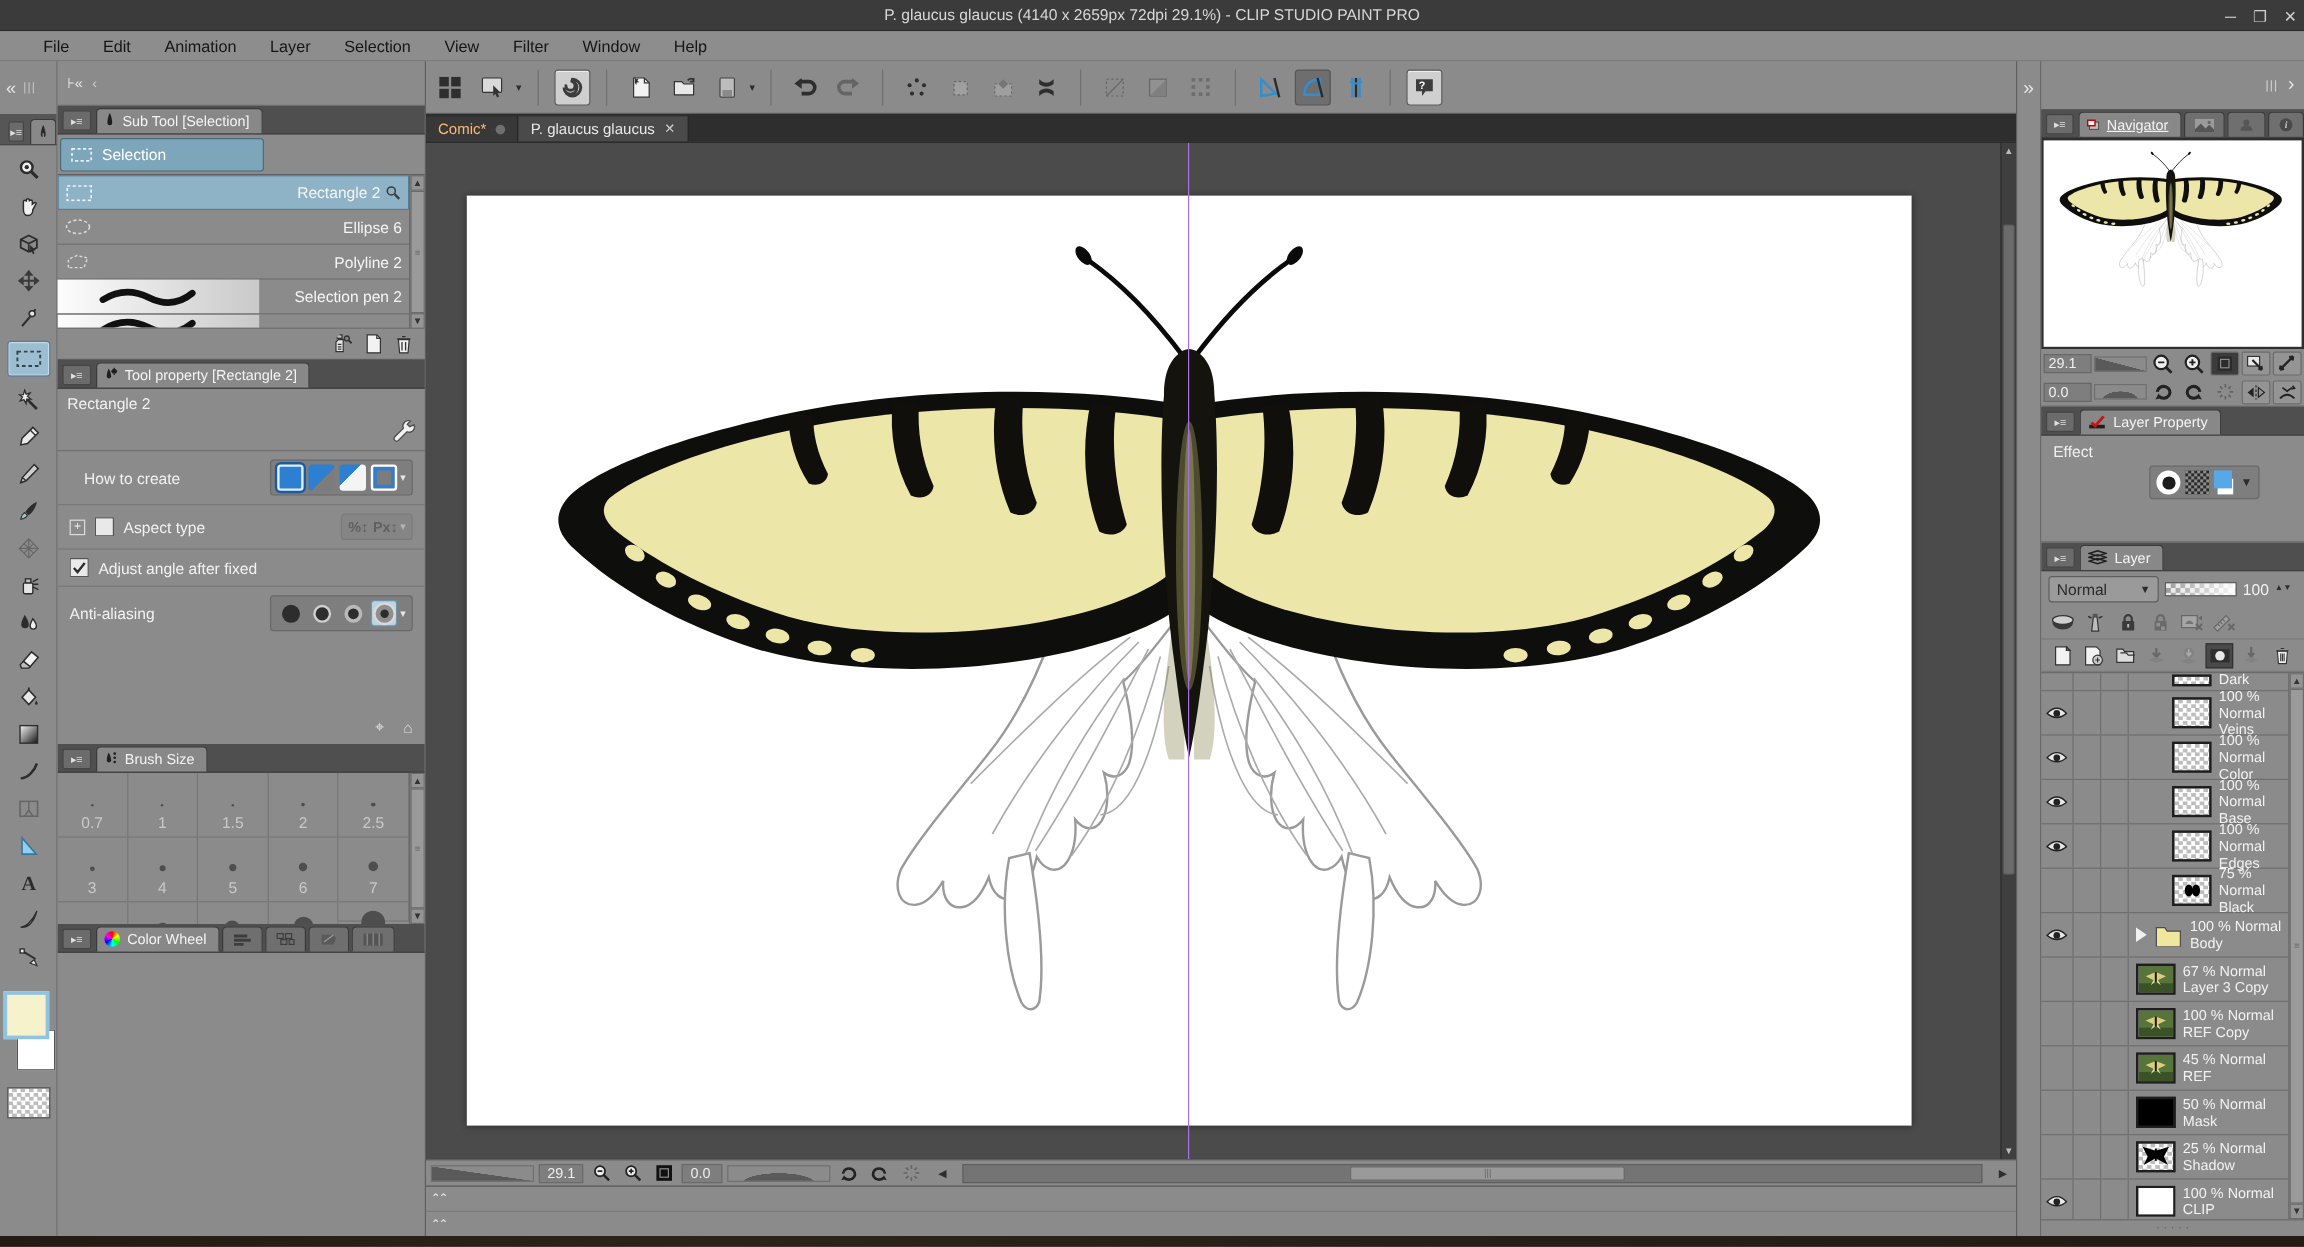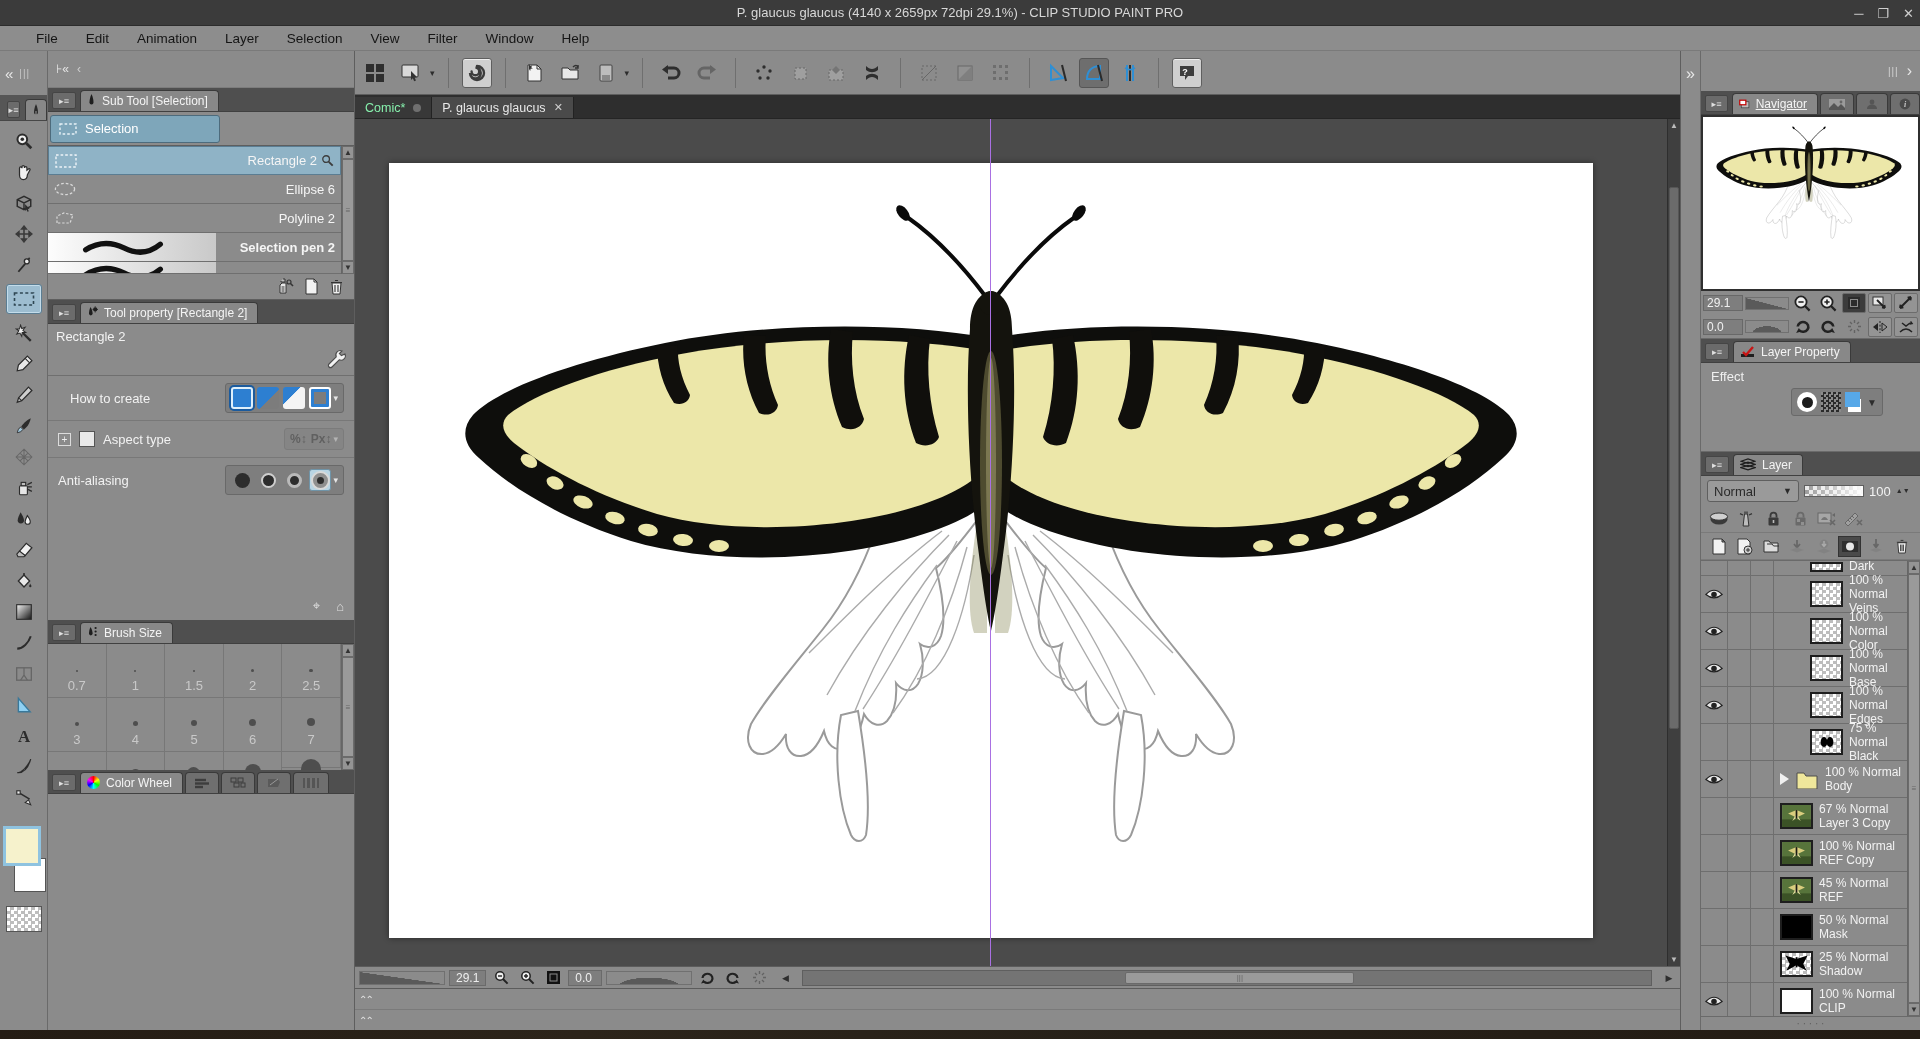--- a/index.html
+++ b/index.html
@@ -72,21 +72,21 @@
   #sv-box{position:absolute;left:92px;top:58px;width:100px;height:98px;border:1px solid #555;
     background:linear-gradient(to top,#000,rgba(0,0,0,0)),linear-gradient(to right,#fff,#d9c400);}
   #hue-marker{position:absolute;left:135px;top:22px;width:11px;height:16px;background:#ffe400;border:2px solid #fff;box-shadow:0 0 0 1px #333;}
   #sv-cursor{position:absolute;left:100px;top:52px;width:13px;height:13px;border:2px solid #fff;border-radius:50%;box-shadow:0 0 0 1px #333;}
   .rgb-row{position:absolute;right:10px;bottom:6px;display:flex;align-items:center;gap:6px;color:#f2f2f2;font-size:14px;}
   .rgb-chip{width:12px;height:12px;border:1px solid #333;}
   .checker-sm{background:repeating-conic-gradient(#bdbdbd 0% 25%,#ffffff 0% 50%) 0 0/7px 7px;}
   
   #center{position:absolute;left:355px;top:95px;width:1325px;height:935px;display:flex;flex-direction:column;background:#4b4b4b;}
   #doctabs{height:23px;background:#2e2e2e;display:flex;align-items:flex-end;flex:none;}
-  .dtab{height:21px;padding:0 10px;display:flex;align-items:center;gap:8px;font-size:12.5px;color:#86efac;background:#383838;border-right:1px solid #222;}
+  .dtab{height:21px;padding:0 10px;display:flex;align-items:center;gap:8px;font-size:12.5px;color:#fdba74;background:#383838;border-right:1px solid #222;}
   .dtab.active{background:#4a4a4a;color:#e8e8e8;}
   #viewport{position:relative;flex:1;overflow:hidden;background:#4b4b4b;border-top:1px solid #252525;}
   #page{position:absolute;left:34px;top:44px;width:1204px;height:775px;background:#fff;box-shadow:0 0 6px rgba(0,0,0,.45);}
   #guide-line{position:absolute;left:635px;top:0;width:1px;height:100%;background:#a970e2;}
   #vscroll{position:absolute;right:0;top:0;bottom:0;width:13px;background:#3f3f3f;border-left:1px solid #2e2e2e;}
   #vscroll .vthumb{position:absolute;left:1px;right:1px;top:8%;height:64%;background:#6b6b6b;border:1px solid #565656;border-radius:2px;}
   #vscroll .arr{position:absolute;left:0;right:0;height:13px;color:#bbb;font-size:8px;display:flex;align-items:center;justify-content:center;}
   #canvasbar{height:22px;background:#8b8b8b;border-top:1px solid #5c5c5c;display:flex;align-items:center;flex:none;gap:4px;padding-left:4px;}
   .wedge{width:86px;height:14px;background:linear-gradient(to top right,#5a5a5a 49%,transparent 50%);border:1px solid #707070;}
   .hill{width:86px;height:14px;background:radial-gradient(ellipse 60% 120% at 50% 120%,#5a5a5a 60%,transparent 61%);border:1px solid #707070;}
@@ -583,21 +583,21 @@
               <path d="M3 12 L3 5 L10 2 L19 4 L16 12 Z" fill="none" stroke="#d9d9d9" stroke-width="1.2" stroke-dasharray="2.4 1.8"></path>
             </svg>
           <span class="lbl">Polyline 2</span>
         </div>
         <div class="strow" style="padding:0;">
           <div style="width:168px;height:100%;background:linear-gradient(to right,#fdfdfd,#c9c9c9);display:flex;align-items:center;">
             <svg width="150" height="20" viewBox="0 0 90 22">
                 <use href="#ic-stroke"></use>
               </svg>
           </div>
-          <span class="lbl" style="padding-right:6px;font-weight:bold;">Selection pen 2</span>
+          <span class="lbl" style="padding-right:6px;">Selection pen 2</span>
         </div>
         <div style="height:12px;overflow:hidden;border-bottom:1px solid #6f6f6f;">
           <div style="width:168px;height:26px;background:linear-gradient(to right,#fdfdfd,#c9c9c9);">
             <svg width="150" height="20" viewBox="0 0 90 22">
                 <use href="#ic-stroke"></use>
               </svg>
           </div>
         </div>
       </div>
       <div class="mini-scroll">
@@ -657,20 +657,28 @@
     </div>
     <div class="tp-row">
       <span style="width:13px;height:13px;border:1px solid #dcdcdc;color:#eee;font-size:10px;line-height:11px;text-align:center;">+</span>
       <span class="chk"></span>
       <span>Aspect type</span>
       <div class="tp-ctrls dim45">
         <span style="color:#2e2e2e;font-size:12px;font-weight:bold;">%↕</span>
         <span style="color:#2e2e2e;font-size:12px;font-weight:bold;">Px↕</span>
         <span class="ddv" style="color:#e6e6e6;">▾</span>
       </div>
+    </div>
+    <div class="tp-row" style="border-bottom:1px solid #787878;">
+      <span class="chk">
+        <svg width="12" height="11" viewBox="0 0 12 11">
+            <path d="M1.6 5.4 L4.6 8.8 L10.6 1.2" fill="none" stroke="#2c2c2c" stroke-width="2"></path>
+          </svg>
+      </span>
+      <span>Adjust angle after fixed</span>
     </div>
     <div class="tp-row" style="border-bottom:none;">
       <span>Anti-aliasing</span>
       <div class="tp-ctrls">
         <span class="aa-circle">
             <span style="width:15px;height:15px;border-radius:50%;background:#2d2d2d;"></span>
           </span>
         <span class="aa-circle">
             <span style="width:15px;height:15px;border-radius:50%;background:#2d2d2d;border:2.5px solid #cfcfcf;"></span>
           </span>

